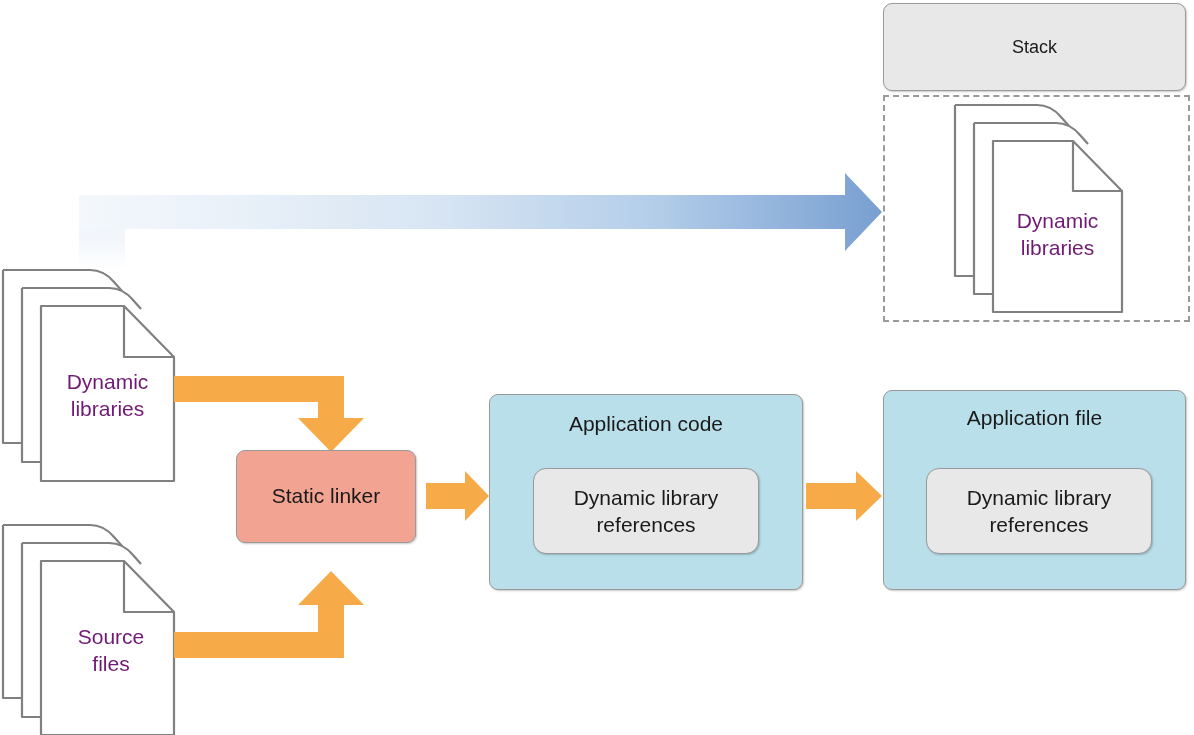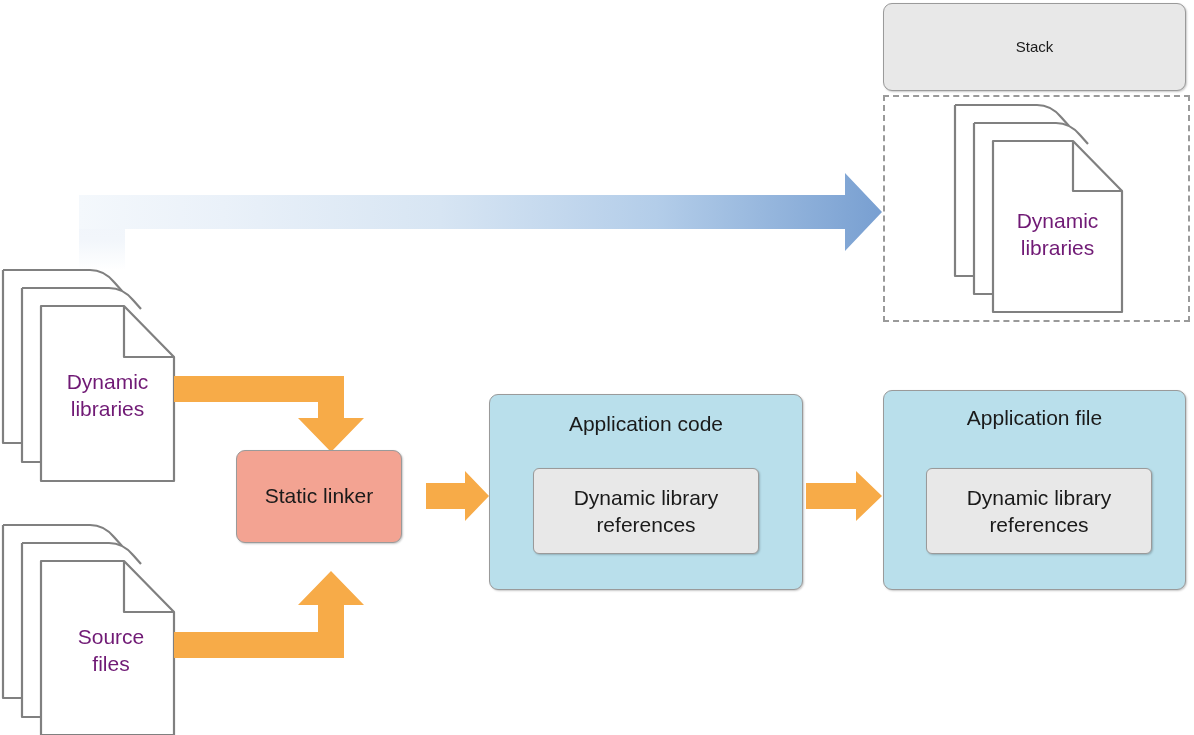--- a/index.html
+++ b/index.html
@@ -34,21 +34,21 @@
     text-align: center;
     line-height: 1.25;
   }
   .box-label {
     white-space: pre-line;
   }
 
   .stack-box {
     left: 883px; top: 3px; width: 303px; height: 88px;
     background: #e8e8e8;
-    font-size: 15px;
+    font-size: 18px;
     box-shadow: 1px 1px 2px rgba(0,0,0,0.22);
   }
   .heap-box {
     left: 883px; top: 328px; width: 303px; height: 62px;
     background: #e8e8e8;
     font-size: 19px;
     box-shadow: 1px 1px 2px rgba(0,0,0,0.22);
   }
   .appcode-box {
     left: 883px; top: 390px; width: 303px; height: 200px;
@@ -60,29 +60,29 @@
   }
   .appfile-box {
     left: 489px; top: 394px; width: 314px; height: 196px;
     background: #b9dfeb;
     font-size: 21px;
     align-items: flex-start;
     padding-top: 16px;
     box-shadow: 1px 1px 2px rgba(0,0,0,0.22);
   }
   .linker-box {
-    left: 236px; top: 450px; width: 166px; height: 93px;
+    left: 236px; top: 450px; width: 180px; height: 93px;
     background: #f3a392;
     font-size: 21px;
     box-shadow: 1px 1px 2px rgba(0,0,0,0.22);
   }
   .dlr-box {
     background: #e8e8e8;
     border: 1px solid #9a9a9a;
-    border-radius: 6px;
+    border-radius: 13px;
     position: absolute;
     display: flex;
     align-items: center;
     justify-content: center;
     text-align: center;
     font-size: 21px;
     line-height: 1.3;
     white-space: pre-line;
     box-shadow: 1px 1px 2px rgba(0,0,0,0.22);
   }

